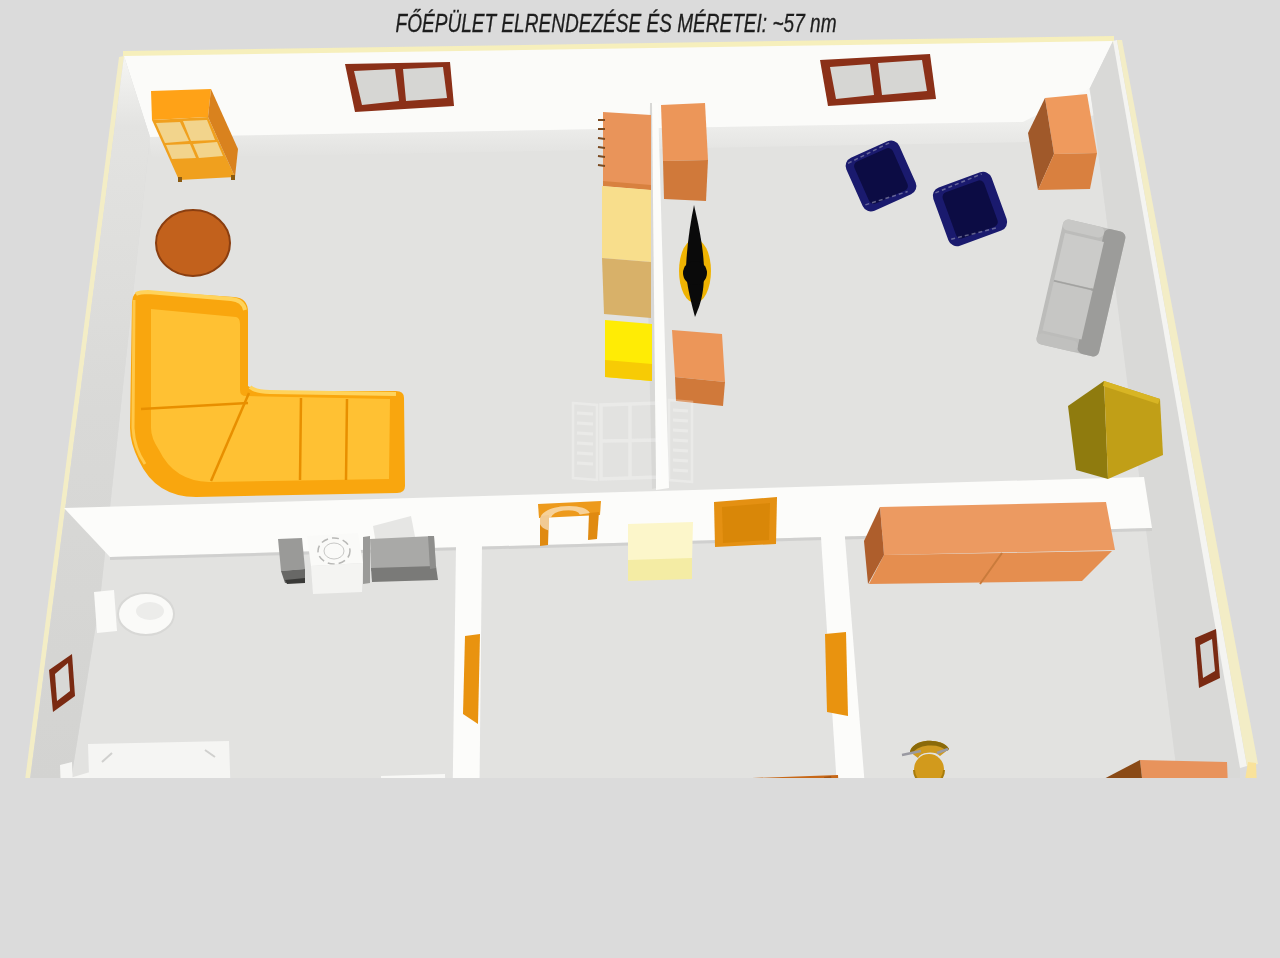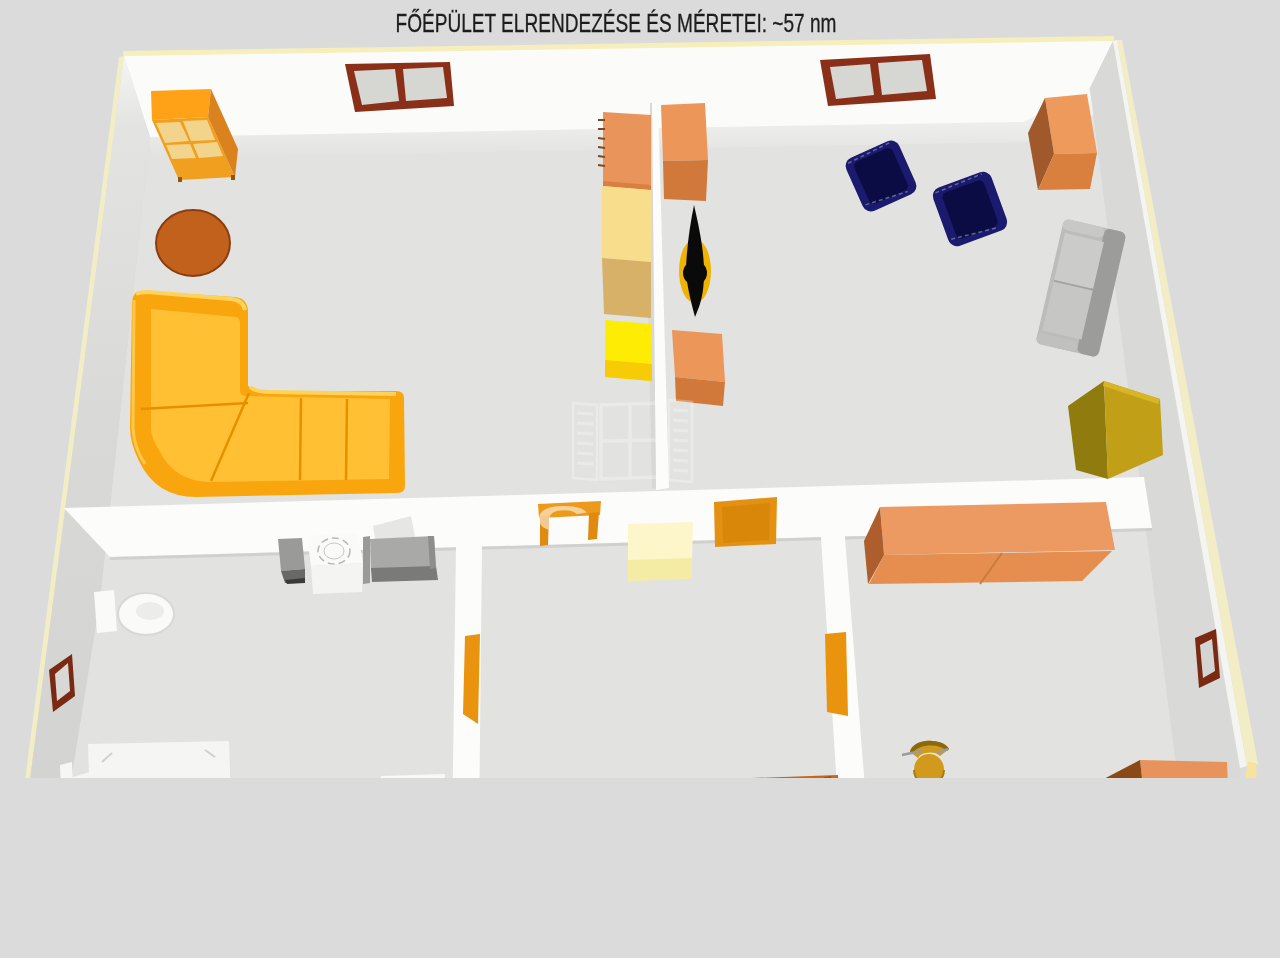--- a/index.html
+++ b/index.html
@@ -1,17 +1,17 @@
 <!DOCTYPE html>
 <html><head>
 <meta charset="utf-8">
 <style>
   html,body{margin:0;padding:0;background:#dbdbdb;}
   .page{position:relative;width:1280px;height:778px;overflow:hidden;
-        font-family:"Liberation Sans", sans-serif;}
+        font-family:"Liberation Sans", sans-serif;font-style:italic;}
   svg{position:absolute;left:0;top:0;}
   text{font-family:"Liberation Sans", sans-serif;}
 </style>
 </head>
 <body>
 <div class="page">
 <svg width="1280" height="958" viewBox="0 0 1280 958">
 <defs>
 <linearGradient id="lwall" x1="0" y1="0" x2="0" y2="1">
  <stop offset="0" stop-color="#f5f5f3"></stop>

